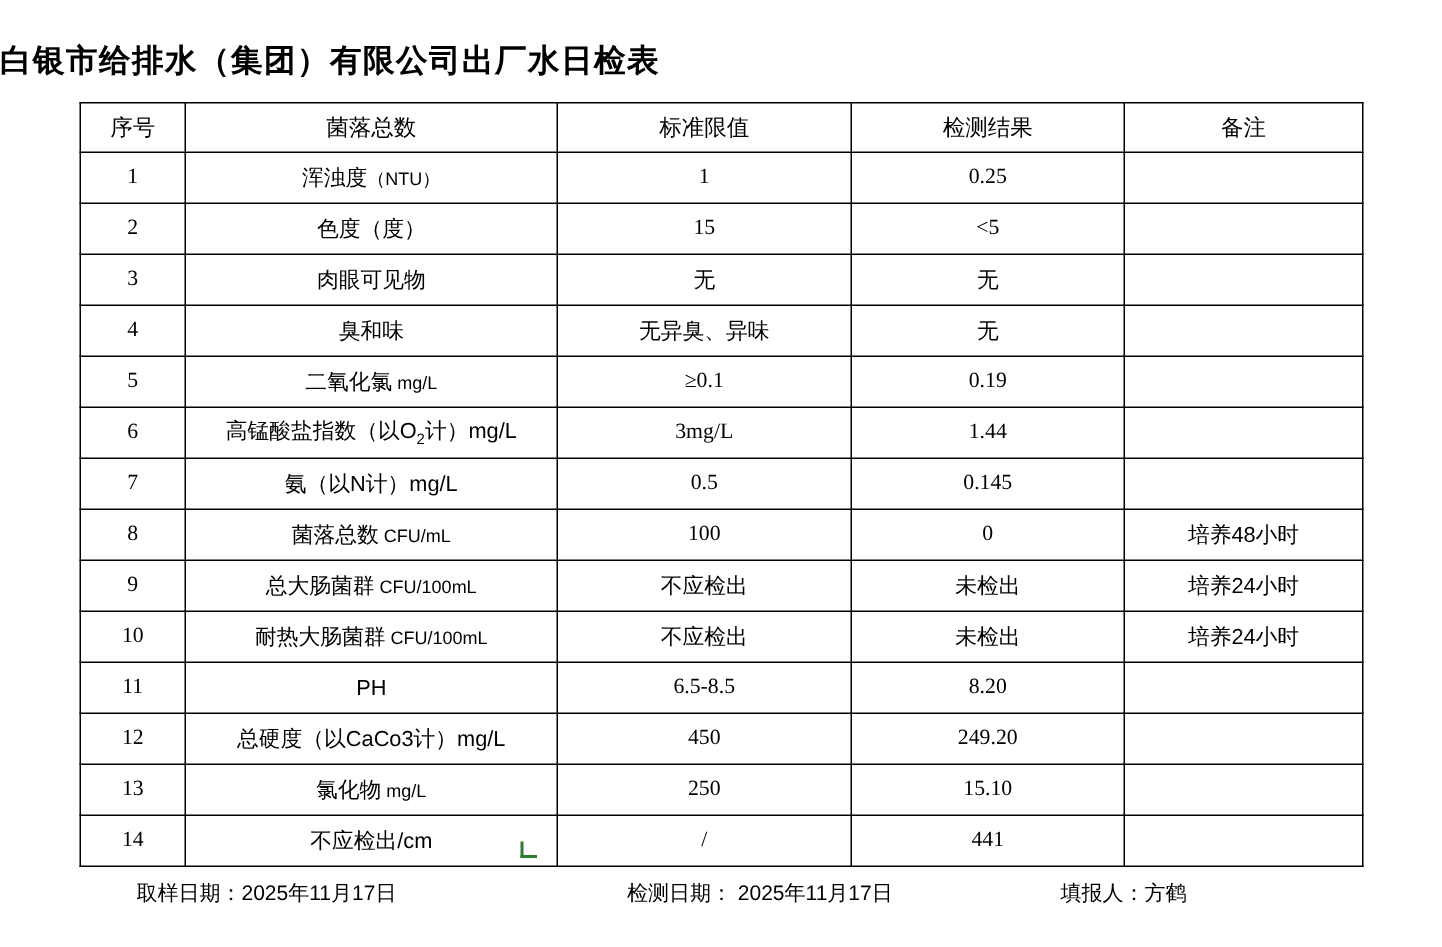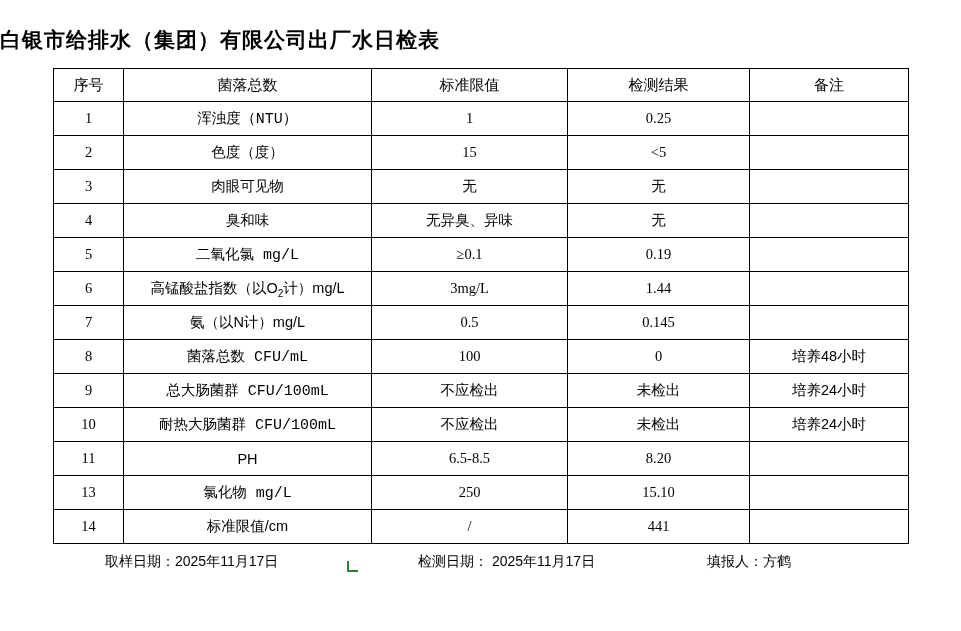--- a/index.html
+++ b/index.html
@@ -49,40 +49,40 @@
     height: 32px;
     font-size: 15px;
   }
   col.c1 { width: 70px; }
   col.c2 { width: 248px; }
   col.c3 { width: 196px; }
   col.c4 { width: 182px; }
   col.c5 { width: 159px; }
 
   .unit {
-    font-size: 15px;
-    font-family: Liberation Mono, monospace;
+    font-size: 12px;
+    font-family: Liberation Sans, sans-serif;
     margin-top: 21px;
   }
   .num {
     font-family: "Liberation Serif", serif;
     font-size: 14.5px;
   }
   .footer {
     position: relative;
     padding: 0 53px;
     margin-top: 9px;
     height: 24px;
   }
   .footer span {
     position: absolute;
     font-size: 14px;
     white-space: nowrap;
   }
-  .f-sample { left: 105px; text-align: right; }
+  .f-sample { left: 91px; text-align: right; }
   .f-test   { left: 418px; }
   .f-filler { left: 707px; }
 
   .mark {
     position: absolute;
     left: 347px;
     top: 561px;
     width: 9px;
     height: 9px;
     border-left: 2px solid #2e7d32;
@@ -187,29 +187,36 @@
           <td>培养24小时</td>
         </tr>
         <tr>
           <td class="num">11</td>
           <td>PH</td>
           <td class="num">6.5-8.5</td>
           <td class="num">8.20</td>
           <td></td>
         </tr>
         <tr>
+          <td class="num">12</td>
+          <td>总硬度（以CaCo3计）mg/L</td>
+          <td class="num">450</td>
+          <td class="num">249.20</td>
+          <td></td>
+        </tr>
+        <tr>
           <td class="num">13</td>
           <td>氯化物<span class="unit"> mg/L</span></td>
           <td class="num">250</td>
           <td class="num">15.10</td>
           <td></td>
         </tr>
         <tr>
           <td class="num">14</td>
-          <td>标准限值/cm</td>
+          <td>不应检出/cm</td>
           <td class="num">/</td>
           <td class="num">441</td>
           <td></td>
         </tr>
       </tbody>
     </table>
   </div>
 
   <div class="footer">
     <span class="f-sample">取样日期：2025年11月17日</span>

